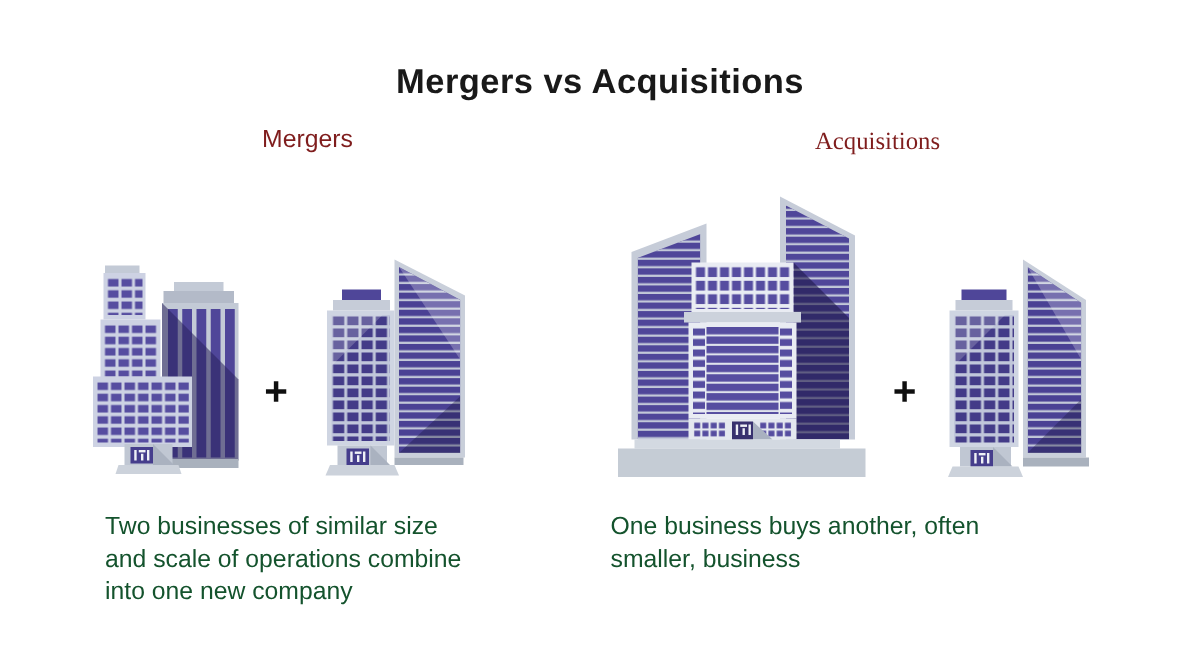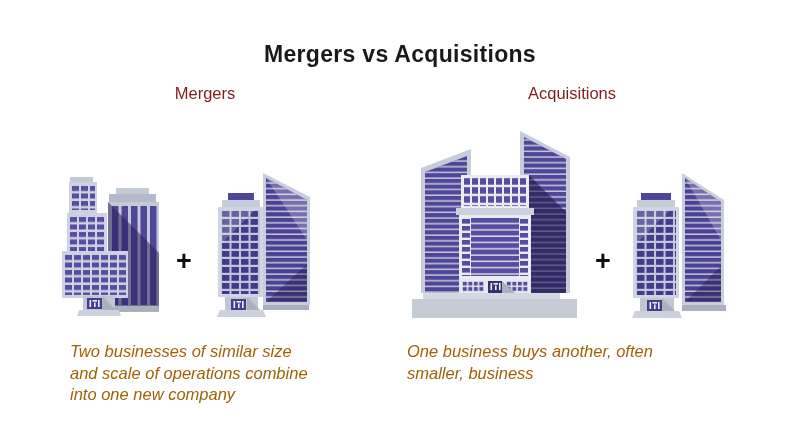--- a/index.html
+++ b/index.html
@@ -9,30 +9,30 @@
   }
   .abs{position:absolute;}
   .title{
     left:0;top:26px;width:800px;text-align:center;
     font-size:23px;font-weight:bold;letter-spacing:.3px;color:#191919;
   }
   .panel-label{
     top:84px;font-size:16.5px;font-weight:500;text-align:center;color:#7f1d1d;
   }
   .label-mergers{left:60px;width:290px;}
-  .label-acquisitions{left:449px;width:246px;}
+  .label-acquisitions{left:462px;width:246px;font-family:Liberation Serif, serif;}
   .plus{
     top:245px;width:28px;text-align:center;
     font-size:27px;font-weight:bold;line-height:32px;color:#0f0f0f;
   }
   .plus-left{left:170px;}
   .plus-right{left:589px;}
   .caption{
-    top:341px;font-size:16.5px;line-height:21.5px;color:#a16207;
-    white-space:pre-line;margin:0;font-style:italic;
+    top:341px;font-size:16.5px;line-height:21.5px;color:#14532d;
+    white-space:pre-line;margin:0;
   }
   .caption-left{left:70px;width:330px;}
   .caption-right{left:407px;width:340px;}
   svg{display:block;}
 </style>
 </head>
 <body>
 
 <div class="canvas">
 

